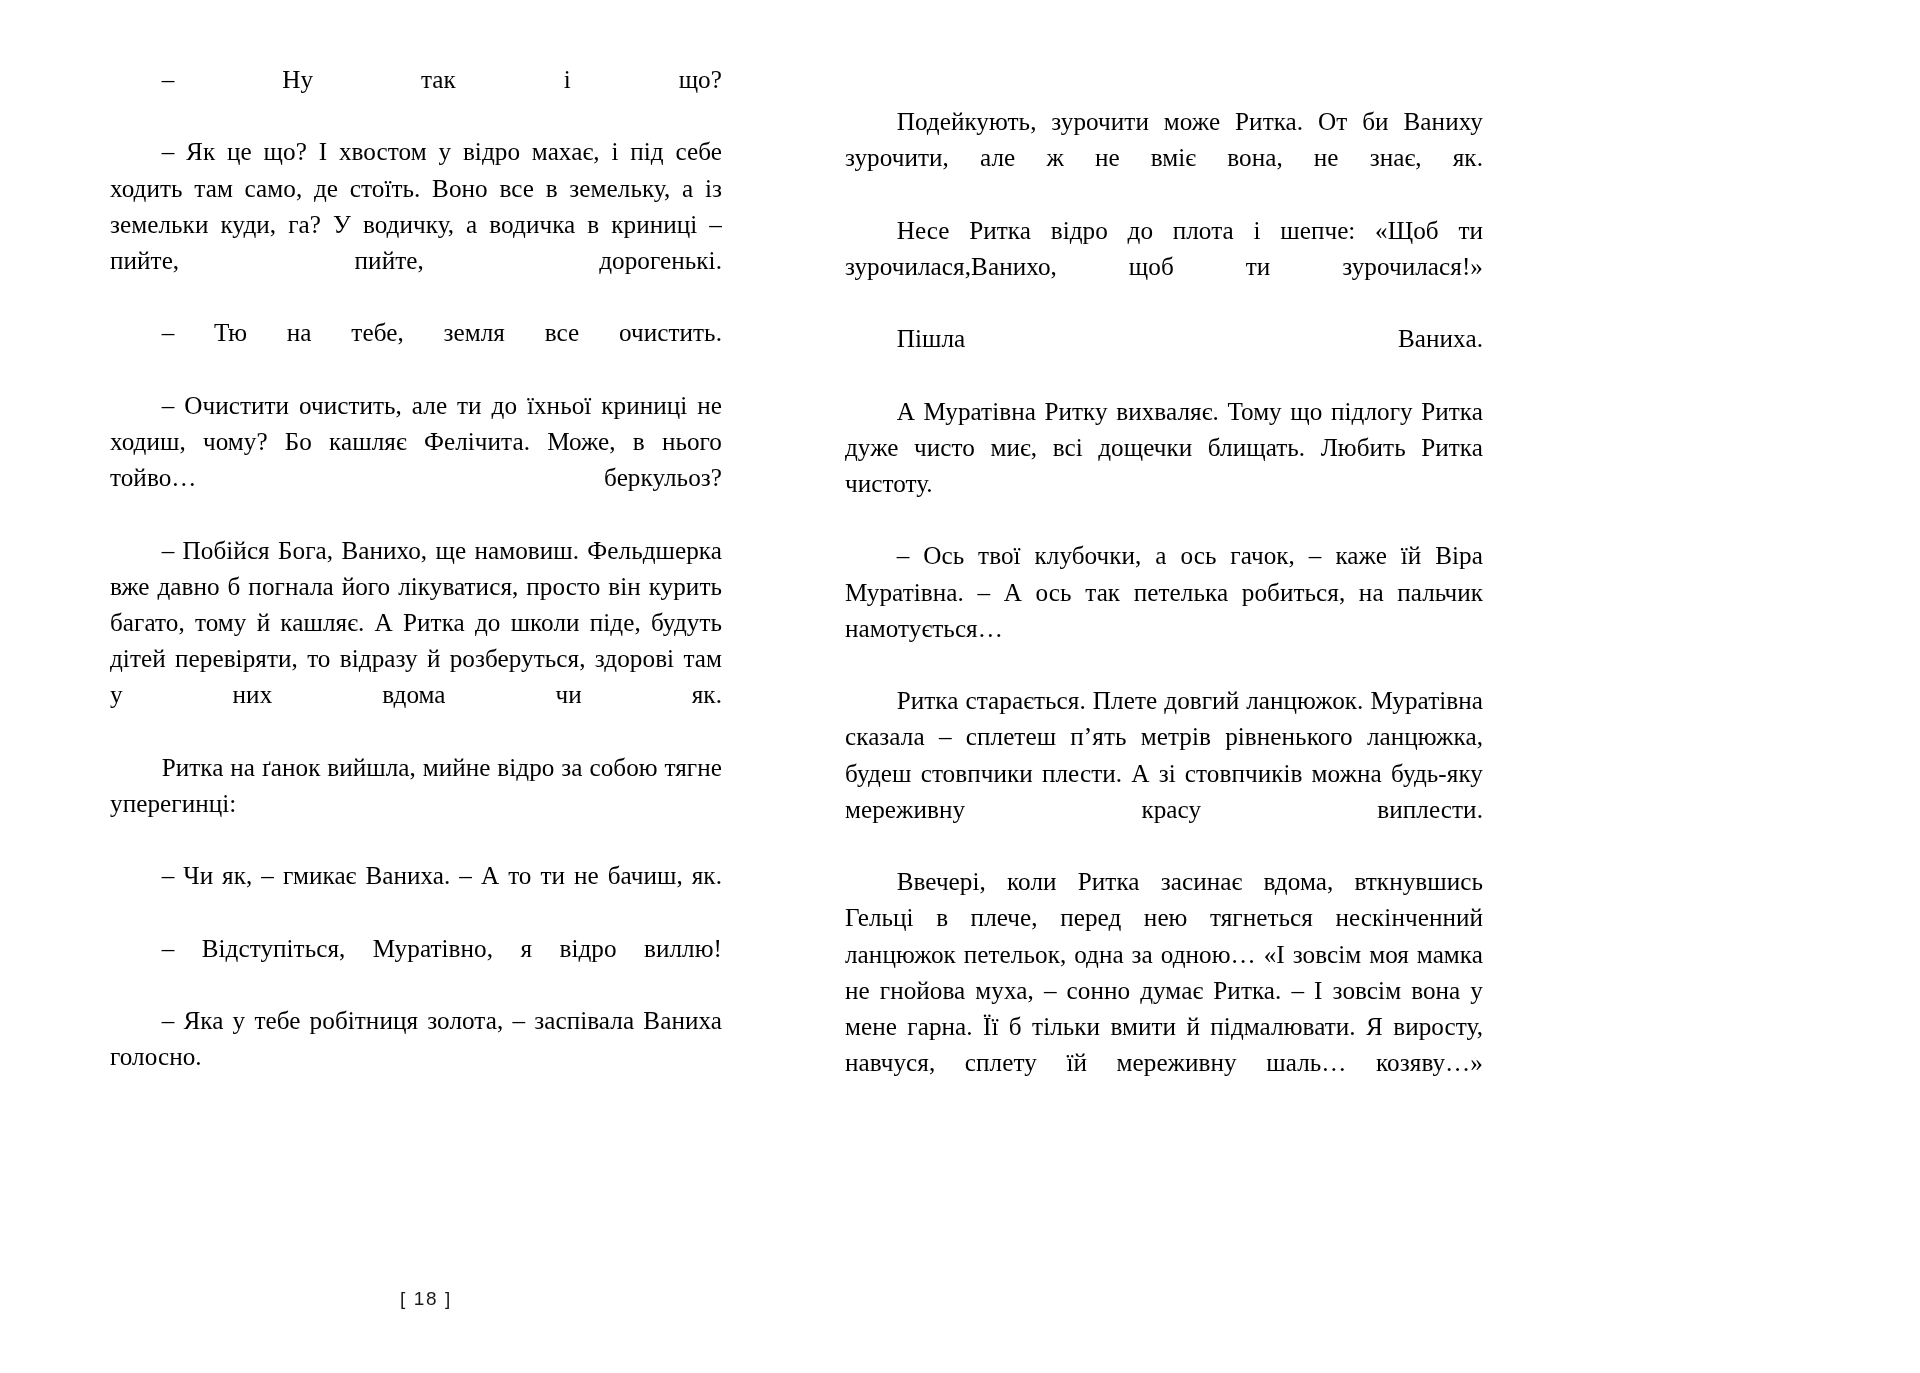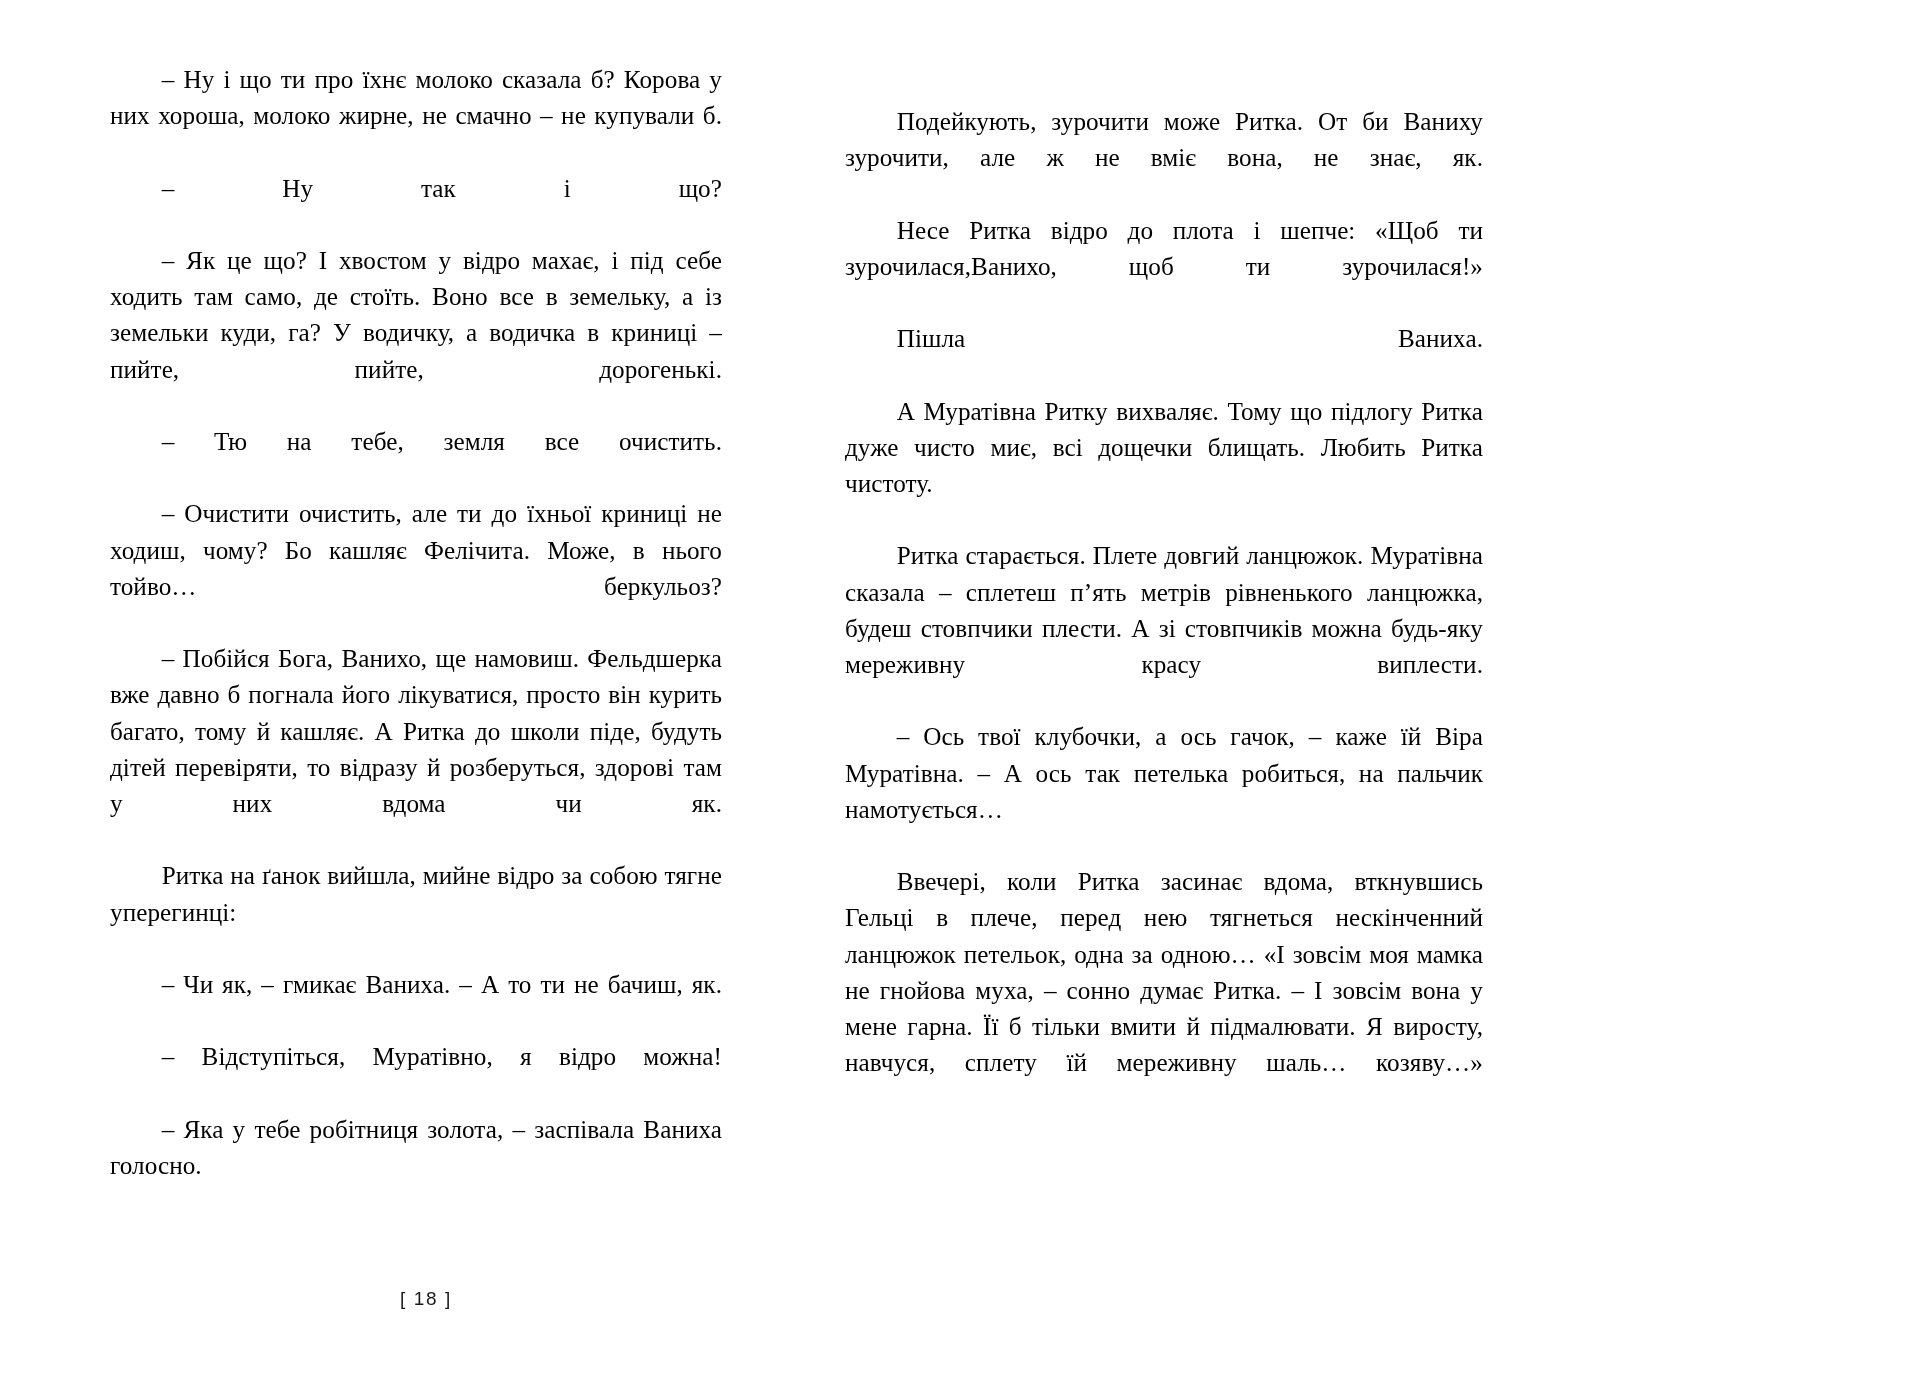--- a/index.html
+++ b/index.html
@@ -61,40 +61,39 @@
     color: #1a1a1a;
   }
 </style>
 </head>
 <body>
 
 <div id="spread">
 
   <div class="page page-left">
     <div class="textblock">
-      <p class="para">– Ну і що ти про їхнє молоко сказала б? Корова у них хороша, молоко жирне, не смачно – не купували б.</p>
       <p class="para">– Ну так і що?</p>
       <p class="para">– Як це що? І хвостом у відро махає, і під себе ходить там само, де стоїть. Воно все в земельку, а із земельки куди, га? У водичку, а водичка в криниці – пийте, пийте, дорогенькі.</p>
       <p class="para">– Тю на тебе, земля все очистить.</p>
       <p class="para">– Очистити очистить, але ти до їхньої криниці не ходиш, чому? Бо кашляє Фелічита. Може, в нього тойво… беркульоз?</p>
       <p class="para">– Побійся Бога, Ванихо, ще намовиш. Фельдшерка вже давно б погнала його лікуватися, просто він курить багато, тому й кашляє. А Ритка до школи піде, будуть дітей перевіряти, то відразу й розберуться, здорові там у них вдома чи як.</p>
       <p class="para">Ритка на ґанок вийшла, мийне відро за собою тягне уперегинці:</p>
       <p class="para">– Чи як, – гмикає Ваниха. – А то ти не бачиш, як.</p>
-      <p class="para">– Відступіться, Муратівно, я відро можна!</p>
+      <p class="para">– Відступіться, Муратівно, я відро виллю!</p>
       <p class="para">– Яка у тебе робітниця золота, – заспівала Ваниха голосно.</p>
 
     </div>
     <div class="folio">[ 18 ]</div>
   </div>
 
   <div class="page page-right">
     <div class="textblock">
       <p class="para">Подейкують, зурочити може Ритка. От би Ваниху зурочити, але ж не вміє вона, не знає, як.</p>
       <p class="para">Несе Ритка відро до плота і шепче: «Щоб ти зурочилася,Ванихо, щоб ти зурочилася!»</p>
       <p class="para">Пішла Ваниха.</p>
       <p class="para">А Муратівна Ритку вихваляє. Тому що підлогу Ритка дуже чисто миє, всі дощечки блищать. Любить Ритка чистоту.</p>
+      <p class="para">– Ось твої клубочки, а ось гачок, – каже їй Віра Муратівна. – А ось так петелька робиться, на пальчик намотується…</p>
       <p class="para">Ритка старається. Плете довгий ланцюжок. Муратівна сказала – сплетеш п’ять метрів рівненького ланцюжка, будеш стовпчики плести. А зі стовпчиків можна будь-яку мереживну красу виплести.</p>
-      <p class="para">– Ось твої клубочки, а ось гачок, – каже їй Віра Муратівна. – А ось так петелька робиться, на пальчик намотується…</p>
       <p class="para">Ввечері, коли Ритка засинає вдома, вткнувшись Гельці в плече, перед нею тягнеться нескінченний ланцюжок петельок, одна за одною… «І зовсім моя мамка не гнойова муха, – сонно думає Ритка. – І зовсім вона у мене гарна. Її б тільки вмити й підмалювати. Я виросту, навчуся, сплету їй мереживну шаль… козяву…»</p>
     </div>
   </div>
 
 </div>
 
 </body></html>

